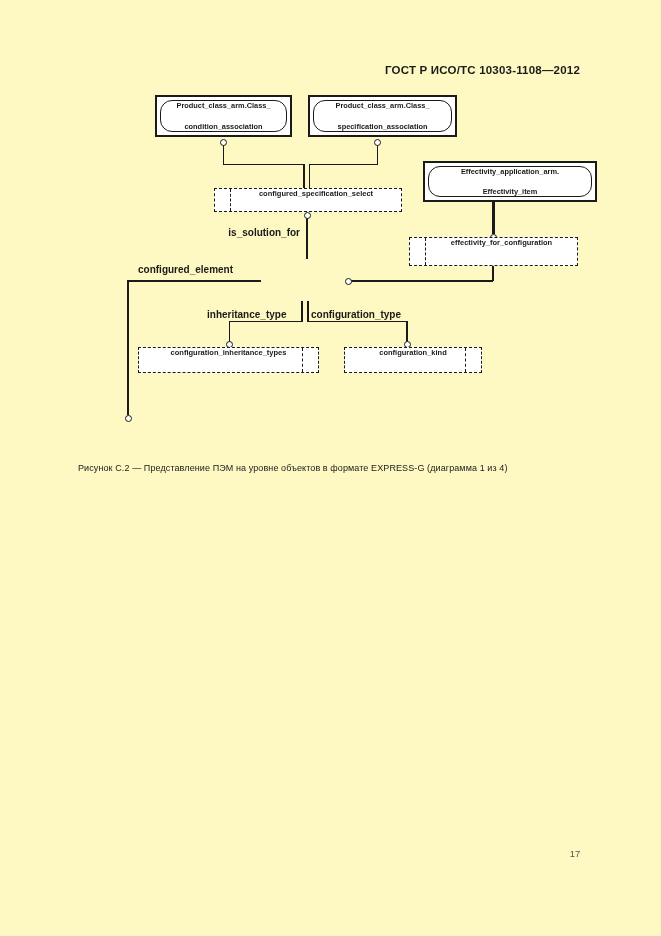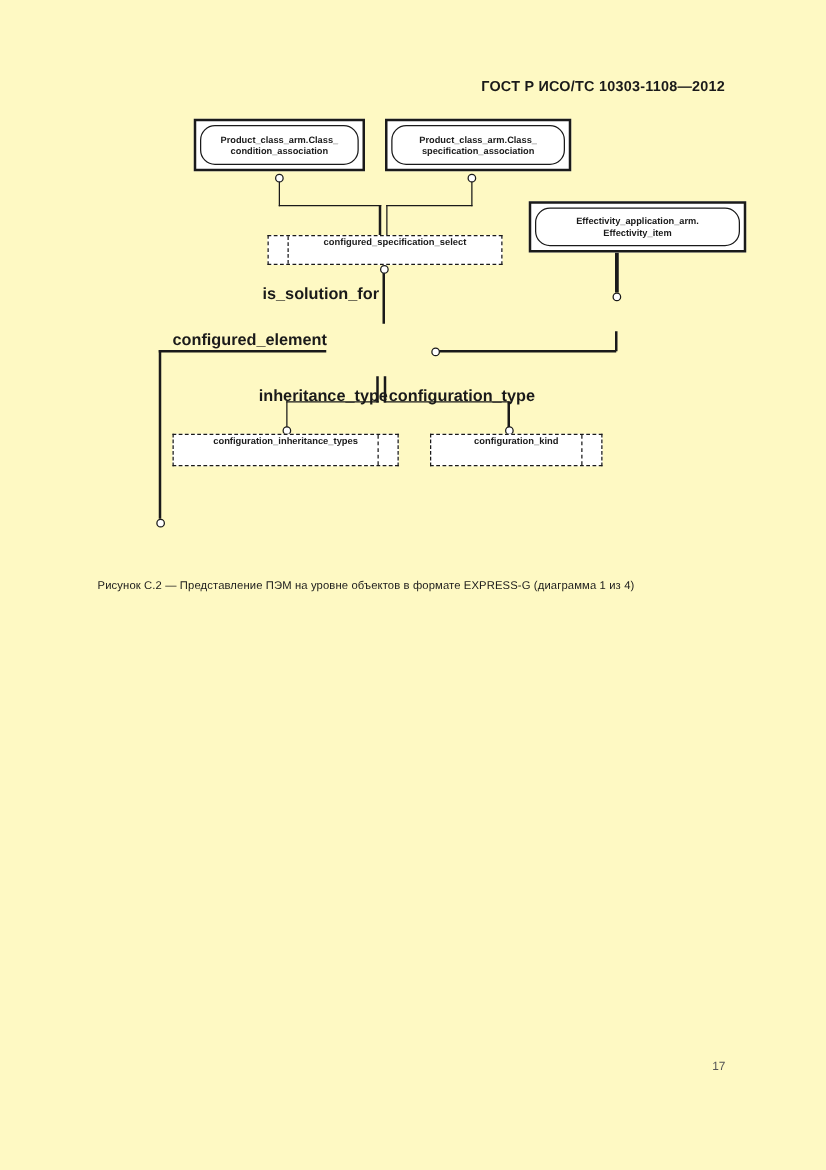--- a/index.html
+++ b/index.html
@@ -17,21 +17,21 @@
   
   .header{left:0;right:81px;top:64px;text-align:right;font-size:11.5px;font-weight:bold;letter-spacing:.2px;}
   .caption{left:78px;top:463px;width:500px;font-size:9px;letter-spacing:.1px;}
   .pagenum{left:560px;top:848px;width:30px;text-align:center;font-size:9.5px;color:#555;}
 
   
   .ebox{border:2px solid #1a1a1a;background:#fff;}
   .erounded{
     position:absolute;left:3px;right:3px;top:3px;bottom:3px;
     border:1.5px solid #1a1a1a;border-radius:12px;
-    display:flex;flex-direction:column;align-items:center;justify-content:center;
+    display:flex;flex-direction:column;align-items:center;justify-content:space-between;
     font-size:7.4px;font-weight:bold;line-height:9.5px;text-align:center;white-space:nowrap;
   }
 
   
   .dbox{
     border:1.5px dashed #1a1a1a;background:#fff;
     display:flex;justify-content:center;
     font-size:7.5px;font-weight:bold;text-align:center;white-space:nowrap;
   }
   .divider-l{position:absolute;top:0;bottom:0;left:15px;border-left:1.5px dashed #1a1a1a;}
@@ -44,21 +44,21 @@
     border:2px solid #1a1a1a;background:#fff;
     display:flex;align-items:center;justify-content:center;
     font-size:9.5px;font-weight:bold;
   }
 
   
   .ln{background:#1a1a1a;}
   .circ{width:7px;height:7px;border:1.5px solid #1a1a1a;border-radius:50%;background:#fff;}
 
   
-  .rlabel{font-size:13px;font-weight:bold;white-space:nowrap;}
+  .rlabel{font-size:10px;font-weight:bold;white-space:nowrap;}
 </style>
 </head>
 <body>
 
 <div class="page">
 
   <div class="abs header">ГОСТ Р ИСО/ТС 10303-1108—2012</div>
 
   <div class="abs" style="left:0;top:0;width:661px;height:460px;">
 
@@ -114,20 +114,24 @@
         <span>Effectivity_application_arm.</span>
         <span>Effectivity_item</span>
       </div>
     </div>
 
     <div class="abs dbox pad-l" style="left:214px;top:188px;width:188px;height:24px;">
       <i class="divider-l"></i>
       <span>configured_specification_select</span>
     </div>
 
+    <div class="abs dbox pad-l" style="left:409px;top:237px;width:169px;height:29px;">
+      <i class="divider-l"></i>
+      <span>effectivity_for_configuration</span>
+    </div>
 
     <div class="abs dbox pad-r" style="left:138px;top:347px;width:181px;height:26px;">
       <i class="divider-r"></i>
       <span>configuration_inheritance_types</span>
     </div>
 
     <div class="abs dbox pad-r" style="left:344px;top:347px;width:138px;height:26px;">
       <i class="divider-r"></i>
       <span>configuration_kind</span>
     </div>

